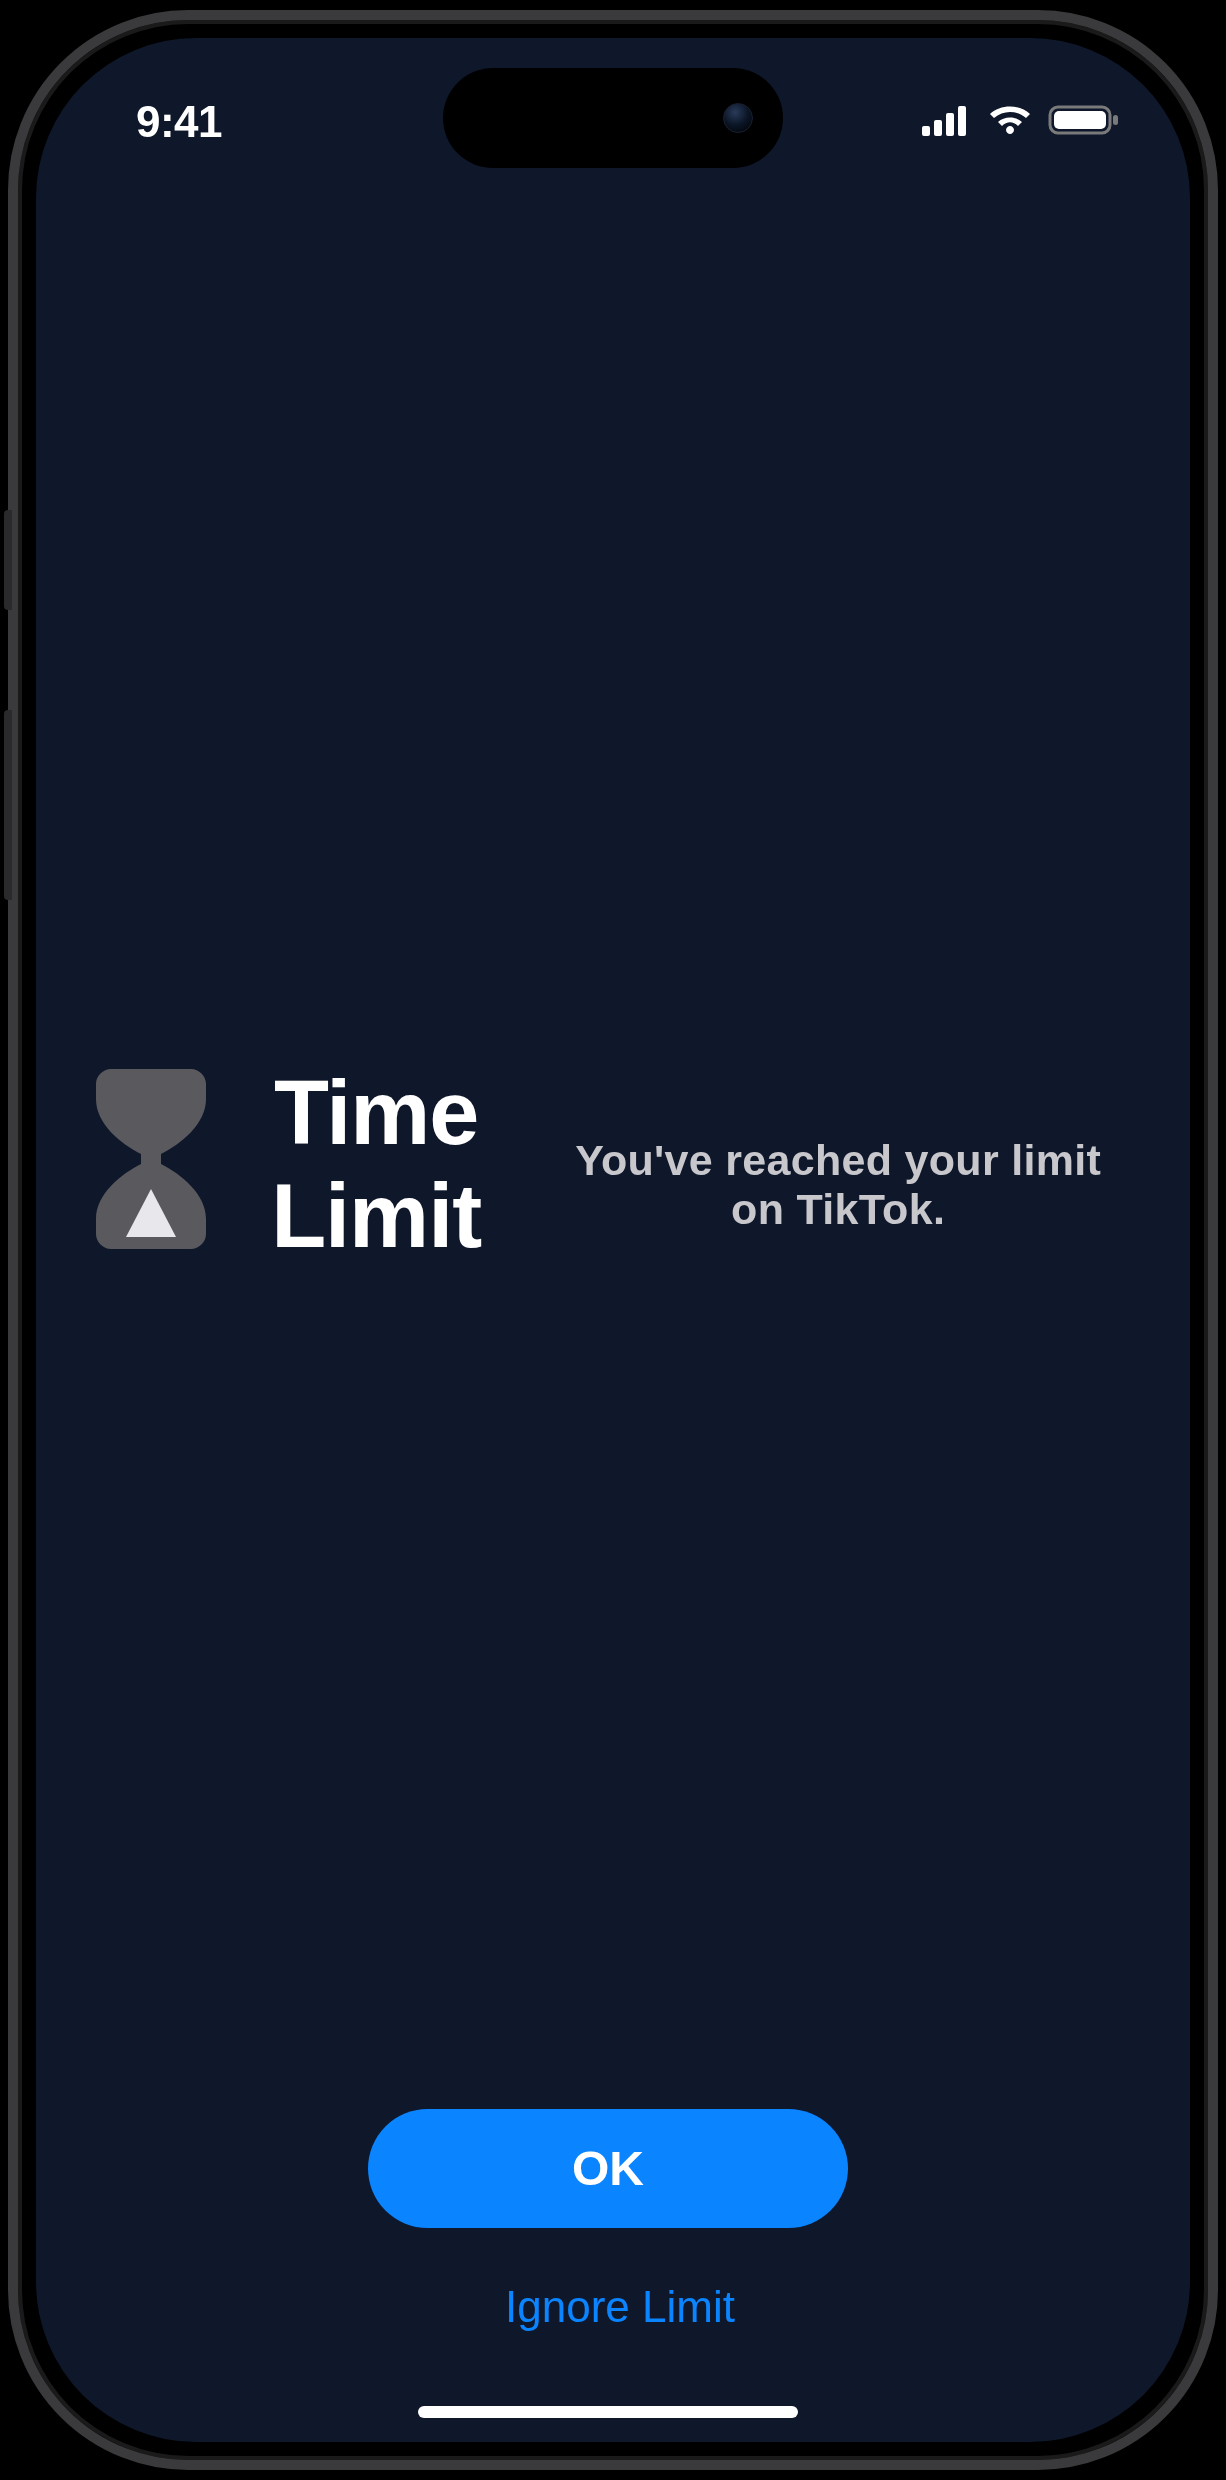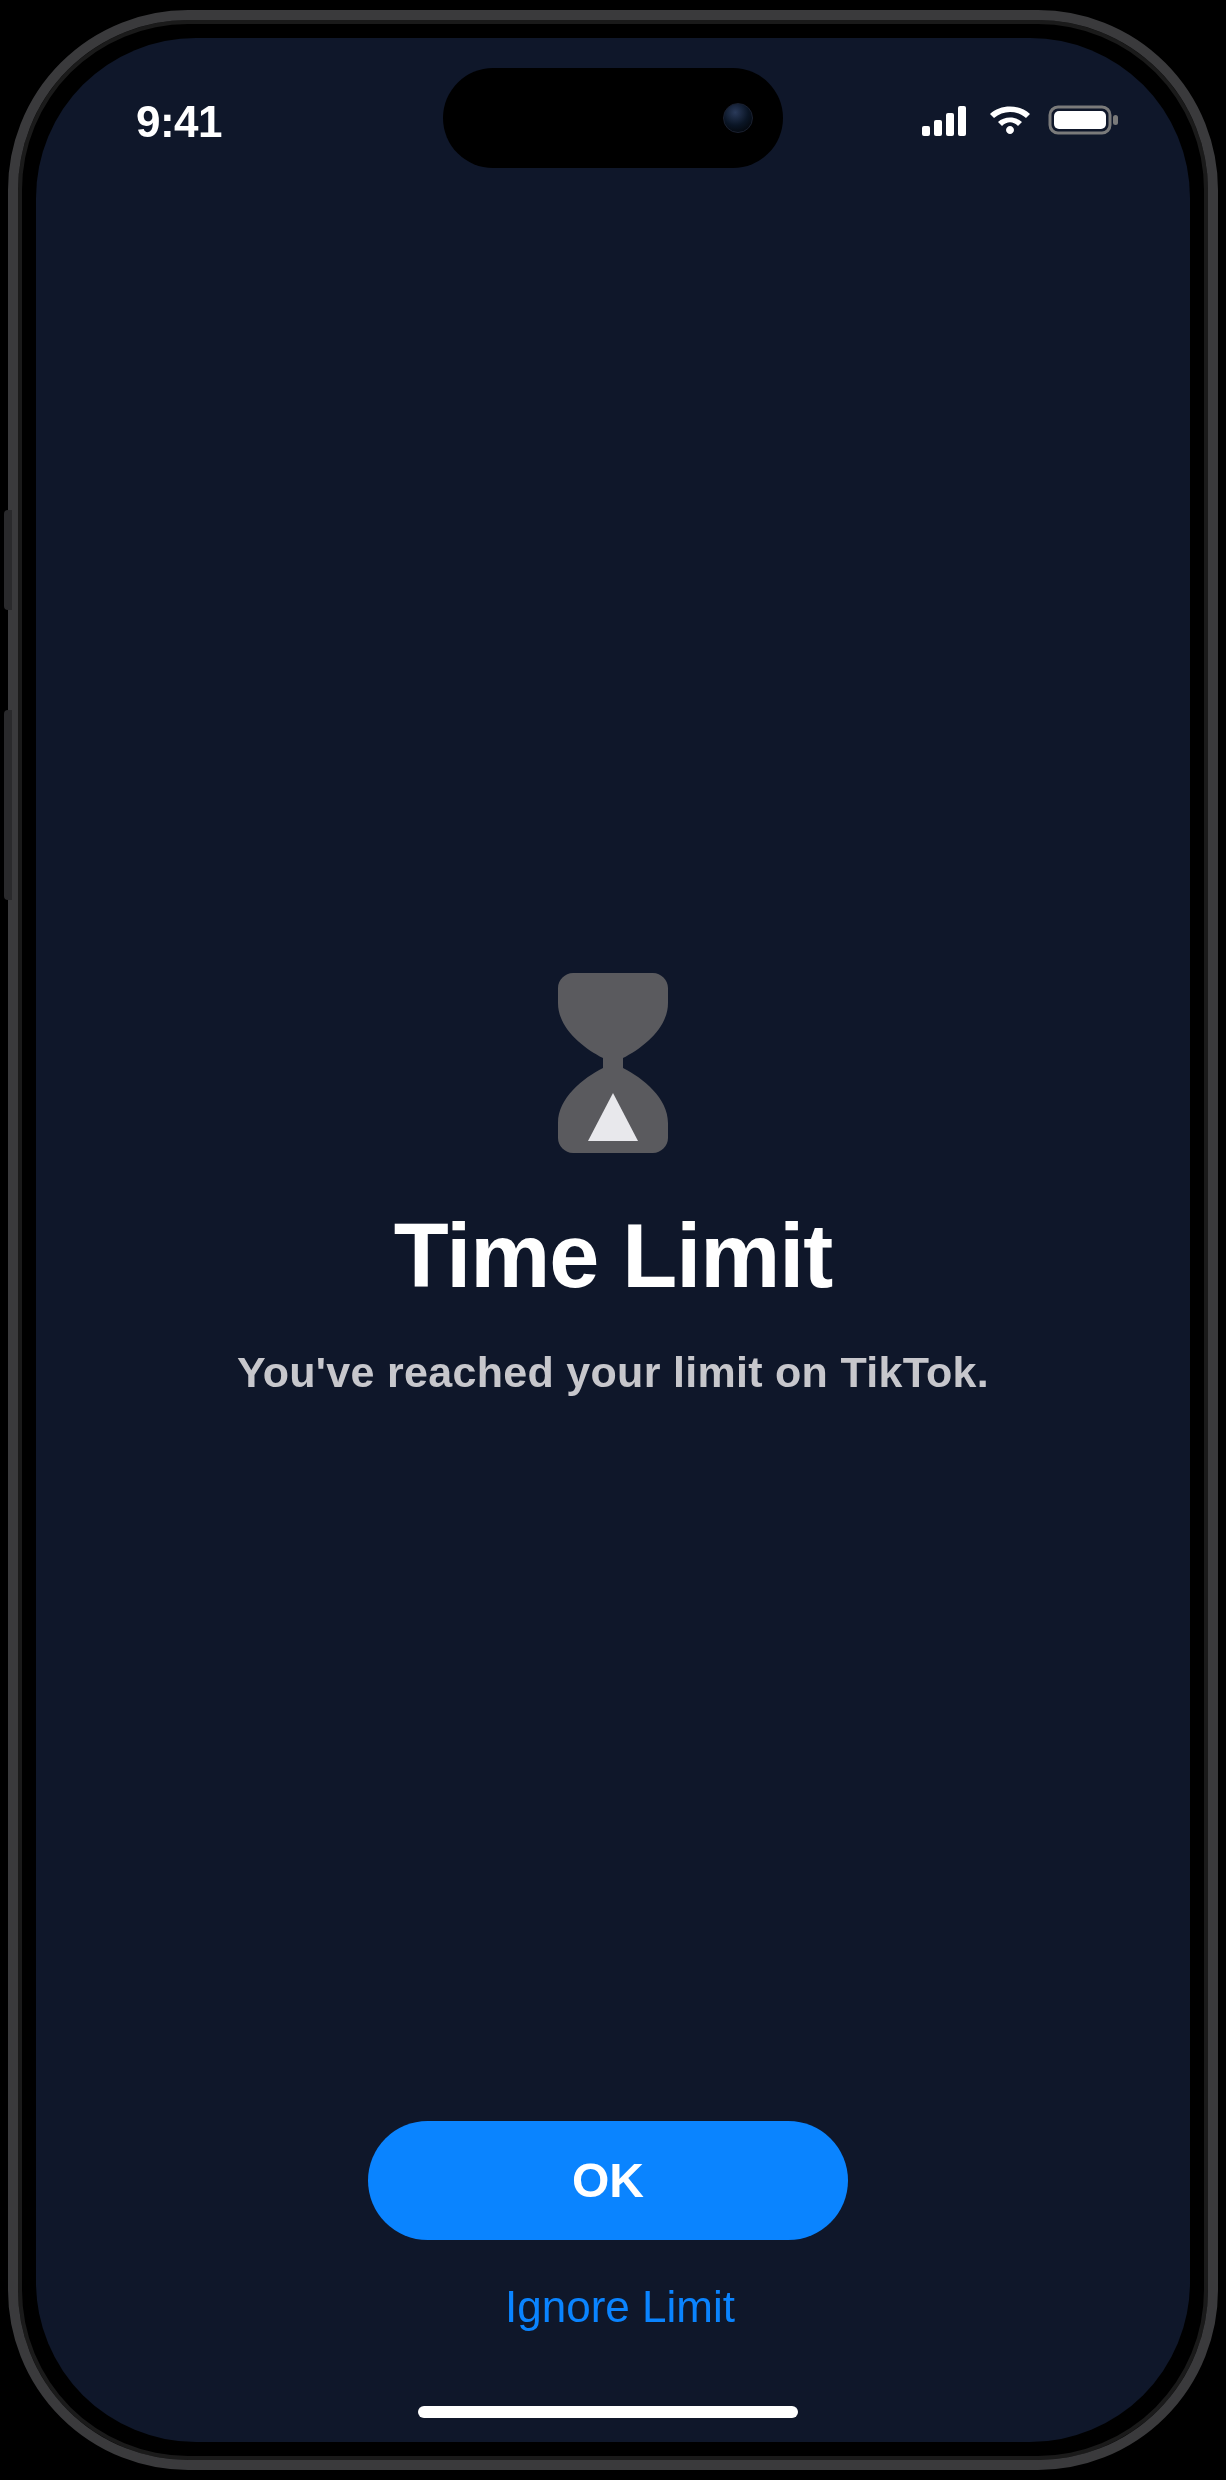--- a/index.html
+++ b/index.html
@@ -105,21 +105,21 @@
     
     .status-icons {
       display: flex;
       align-items: center;
       gap: 14px;
     }
     
     .content-area {
       flex: 1;
       display: flex;
-      flex-direction: column;
+      flex-direction: row;
       align-items: center;
       justify-content: center;
       padding: 0 60px;
       position: relative;
       top: -120px;
     }
     
     .hourglass-icon {
       margin-bottom: 48px;
     }
@@ -143,21 +143,21 @@
     
     .button-area {
       position: absolute;
       bottom: 0;
       left: 0;
       right: 10px;
       padding: 0 0 110px 0;
       display: flex;
       flex-direction: column;
       align-items: center;
-      gap: 42px;
+      gap: 54px;
     }
     
     .primary-button {
       background: #0a84ff;
       color: #fff;
       border: none;
       border-radius: 70px;
       padding: 32px 0;
       font-size: 48px;
       font-weight: 600;

